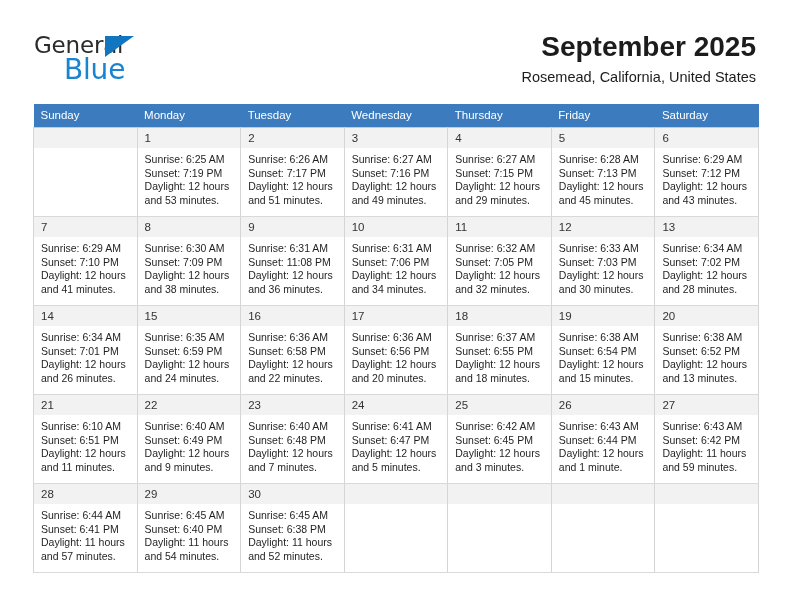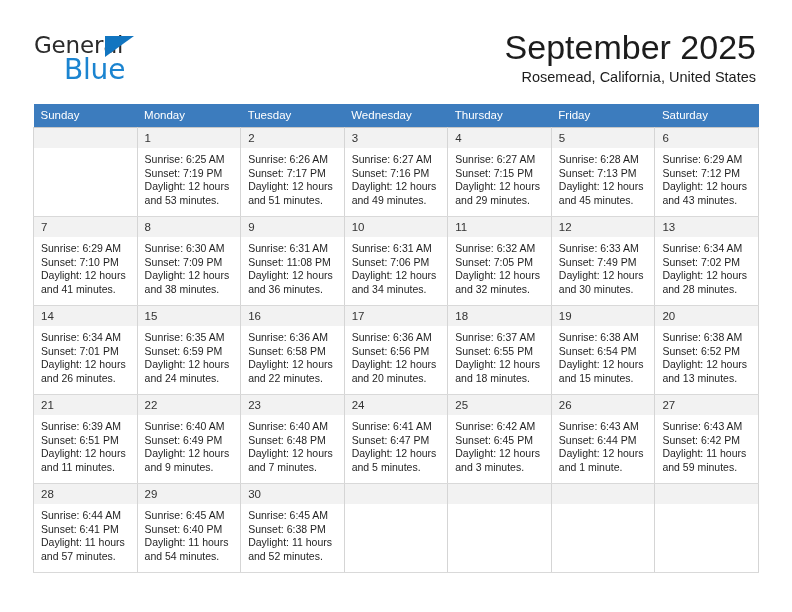--- a/index.html
+++ b/index.html
@@ -67,22 +67,22 @@
     font-weight: 400;
     line-height: 1;
   }
   .title-block {
     position: absolute;
     right: 36px;
     top: 30px;
     text-align: right;
   }
   .cal-title {
-    font-size: 34px;
-    font-weight: 400;
+    font-size: 28px;
+    font-weight: 700;
     color: #1c1c1c;
     line-height: 34px;
     white-space: nowrap;
   }
   .cal-subtitle {
     font-size: 14.5px;
     font-weight: 400;
     color: #1c1c1c;
     line-height: 20px;
     margin-top: 3px;
@@ -278,21 +278,21 @@
               <div>Sunrise: 6:32 AM</div>
               <div>Sunset: 7:05 PM</div>
               <div>Daylight: 12 hours</div>
               <div>and 32 minutes.</div>
             </div>
           </td>
           <td>
             <span class="daynum">12</span>
             <div class="cell-body">
               <div>Sunrise: 6:33 AM</div>
-              <div>Sunset: 7:49 PM</div>
+              <div>Sunset: 7:03 PM</div>
               <div>Daylight: 12 hours</div>
               <div>and 30 minutes.</div>
             </div>
           </td>
           <td>
             <span class="daynum">13</span>
             <div class="cell-body">
               <div>Sunrise: 6:34 AM</div>
               <div>Sunset: 7:02 PM</div>
               <div>Daylight: 12 hours</div>
@@ -362,21 +362,21 @@
               <div>Sunset: 6:52 PM</div>
               <div>Daylight: 12 hours</div>
               <div>and 13 minutes.</div>
             </div>
           </td>
         </tr>
         <tr class="week">
           <td>
             <span class="daynum">21</span>
             <div class="cell-body">
-              <div>Sunrise: 6:39 AM</div>
+              <div>Sunrise: 6:10 AM</div>
               <div>Sunset: 6:51 PM</div>
               <div>Daylight: 12 hours</div>
               <div>and 11 minutes.</div>
             </div>
           </td>
           <td>
             <span class="daynum">22</span>
             <div class="cell-body">
               <div>Sunrise: 6:40 AM</div>
               <div>Sunset: 6:49 PM</div>

